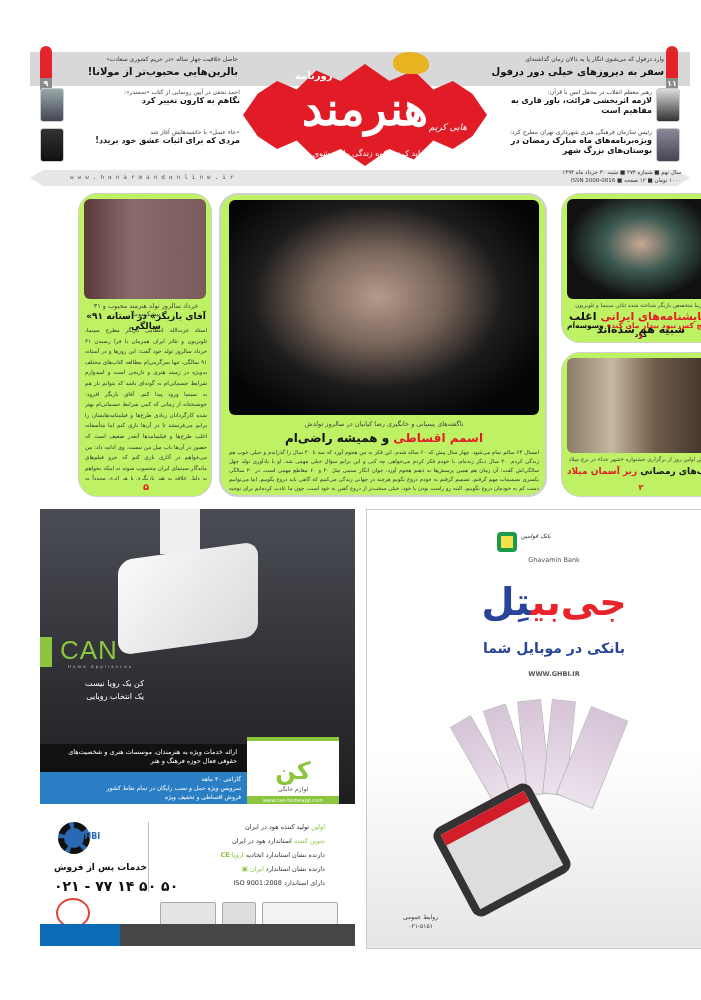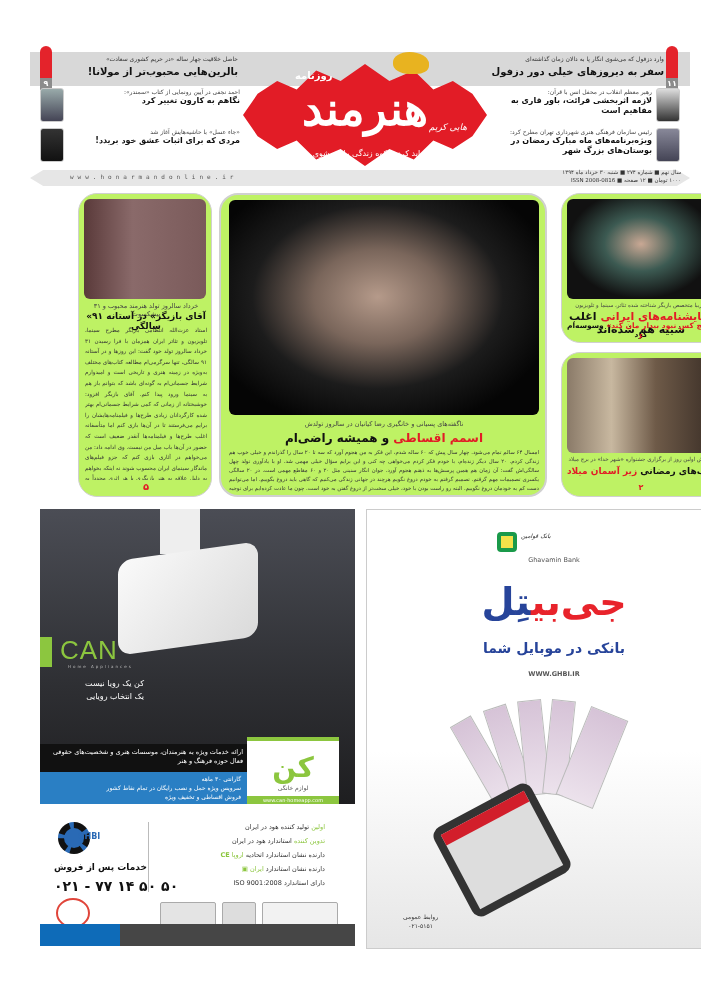--- a/index.html
+++ b/index.html
@@ -42,24 +42,24 @@
   .body-text{font-size:5.6px;line-height:10.6px;color:#333;text-align:justify;direction:rtl;}
   .pgnum{font-size:10px;color:#e21c26;font-weight:bold;text-align:center;}
 
   
   .ad-can{left:40px;top:509px;width:315px;height:295px;background:linear-gradient(#4b4d55,#2e2f33 60%,#1e1e20);}
   .hood{position:absolute;left:78px;top:42px;width:140px;height:95px;background:linear-gradient(135deg,#fafafa,#dadada);border-radius:14px;transform:skewY(-8deg);}
   .hood-pipe{position:absolute;left:120px;top:0;width:40px;height:45px;background:#eee;}
   .can-green{position:absolute;left:0;top:128px;width:12px;height:30px;background:#8cc63f;}
   .can-logo{position:absolute;left:20px;top:126px;font-size:26px;color:#8cc63f;font-family:"Liberation Sans",sans-serif;letter-spacing:1px;}
   .can-slogan{position:absolute;left:14px;top:168px;font-size:8px;color:#fff;line-height:13px;direction:rtl;text-align:right;width:90px;}
-  .can-black{position:absolute;left:0;top:235px;width:207px;height:28px;background:#111;color:#fff;font-size:6.5px;line-height:9px;padding:4px 4px;direction:rtl;}
+  .can-black{position:absolute;left:0;top:235px;width:207px;height:28px;background:#111;color:#fff;font-size:6.5px;line-height:9px;padding:4px 10px;direction:rtl;}
   .can-blue{position:absolute;left:0;top:263px;width:207px;height:32px;background:#2a7fc4;color:#fff;font-size:6px;line-height:9px;padding:2px 6px;direction:rtl;}
   .can-box{position:absolute;left:207px;top:228px;width:92px;height:67px;background:#fff;border-top:4px solid #8cc63f;text-align:center;}
-  .can-fa{font-size:28px;color:#8cc63f;font-weight:bold;margin-top:10px;}
+  .can-fa{font-size:24px;color:#8cc63f;font-weight:bold;margin-top:16px;}
   .can-fa-sub{font-size:6px;color:#555;}
   .can-url{position:absolute;bottom:0;left:0;right:0;background:#8cc63f;color:#fff;font-size:5px;padding:1px;}
 
   .ad-can2{left:40px;top:812px;width:315px;height:140px;background:#fff;}
   .gear{position:absolute;left:18px;top:10px;width:32px;height:32px;border-radius:50%;border:6px dashed #111;background:#2a6ab5;}
   .isca{position:absolute;left:38px;top:20px;font-size:8px;color:#2a6ab5;font-weight:bold;}
   .after{position:absolute;left:14px;top:50px;font-size:9px;font-weight:bold;direction:rtl;}
   .phone{position:absolute;left:14px;top:66px;font-size:14px;font-weight:bold;letter-spacing:1px;}
   .seal{position:absolute;left:16px;top:86px;width:34px;height:30px;border:2px solid #e0453a;border-radius:50%;}
   .vline{position:absolute;left:108px;top:10px;width:1px;height:70px;background:#bbb;}

